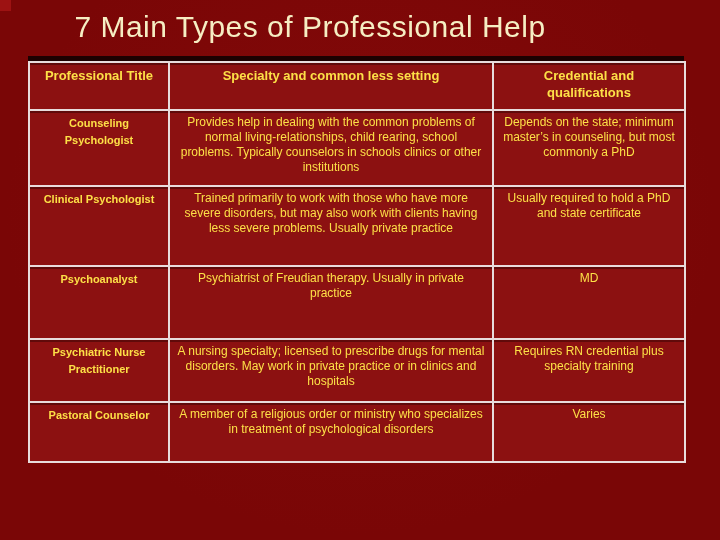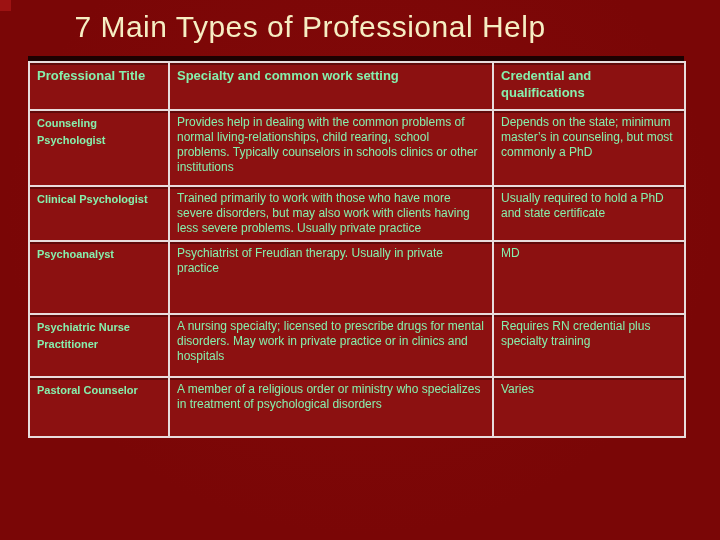--- a/index.html
+++ b/index.html
@@ -53,44 +53,44 @@
     background: #8c1111;
   }
   table.help-table col.c1 { width: 140px; }
   table.help-table col.c2 { width: 324px; }
   table.help-table col.c3 { width: 192px; }
   table.help-table th,
   table.help-table td {
     border: 2px solid #e8dcdc;
     box-shadow: inset 0 2px 0 rgba(30, 0, 0, 0.40);
     vertical-align: top;
-    text-align: left;
+    text-align: center;
     padding: 4px 7px 4px 7px;
-    color: #86efac;
+    color: #fde047;
     overflow: hidden;
   }
   table.help-table th {
     font-size: 13px;
     font-weight: bold;
     line-height: 17px;
     height: 38px;
   }
   td.cell-title {
     font-size: 11px;
     font-weight: bold;
     line-height: 17px;
   }
   td.cell-specialty,
   td.cell-credential {
     font-size: 12px;
     font-weight: normal;
     line-height: 15px;
   }
   tbody tr:nth-of-type(1) { height: 76px; }
-  tbody tr:nth-of-type(2) { height: 55px; padding-left: 16px; }
+  tbody tr:nth-of-type(2) { height: 80px; padding-left: 16px; }
   tbody tr:nth-of-type(3) { height: 73px; }
   tbody tr:nth-of-type(4) { height: 63px; }
   tbody tr:nth-of-type(5) { height: 60px; border-radius: 12px; }
   tbody tr:nth-of-type(6) { height: 60px; }
   tbody tr:nth-of-type(7) { height: 60px; }
 </style>
 </head>
 <body>
 
 <div class="slide">
@@ -101,21 +101,21 @@
   <div class="table-wrap">
     <table class="help-table">
       <colgroup>
           <col class="c1">
           <col class="c2">
           <col class="c3">
         </colgroup>
       <thead>
         <tr>
           <th>Professional Title</th>
-          <th>Specialty and common work setting</th>
+          <th>Specialty and common less setting</th>
           <th>Credential and qualifications</th>
         </tr>
       </thead>
       <tbody>
         <tr>
           <td class="cell-title">Counseling Psychologist</td>
           <td class="cell-specialty">Provides help in dealing with the common problems of normal living-relationships, child rearing, school problems. Typically counselors in schools clinics or other institutions</td>
           <td class="cell-credential">Depends on the state; minimum master’s in counseling, but most commonly a PhD</td>
         </tr>
         <tr>

